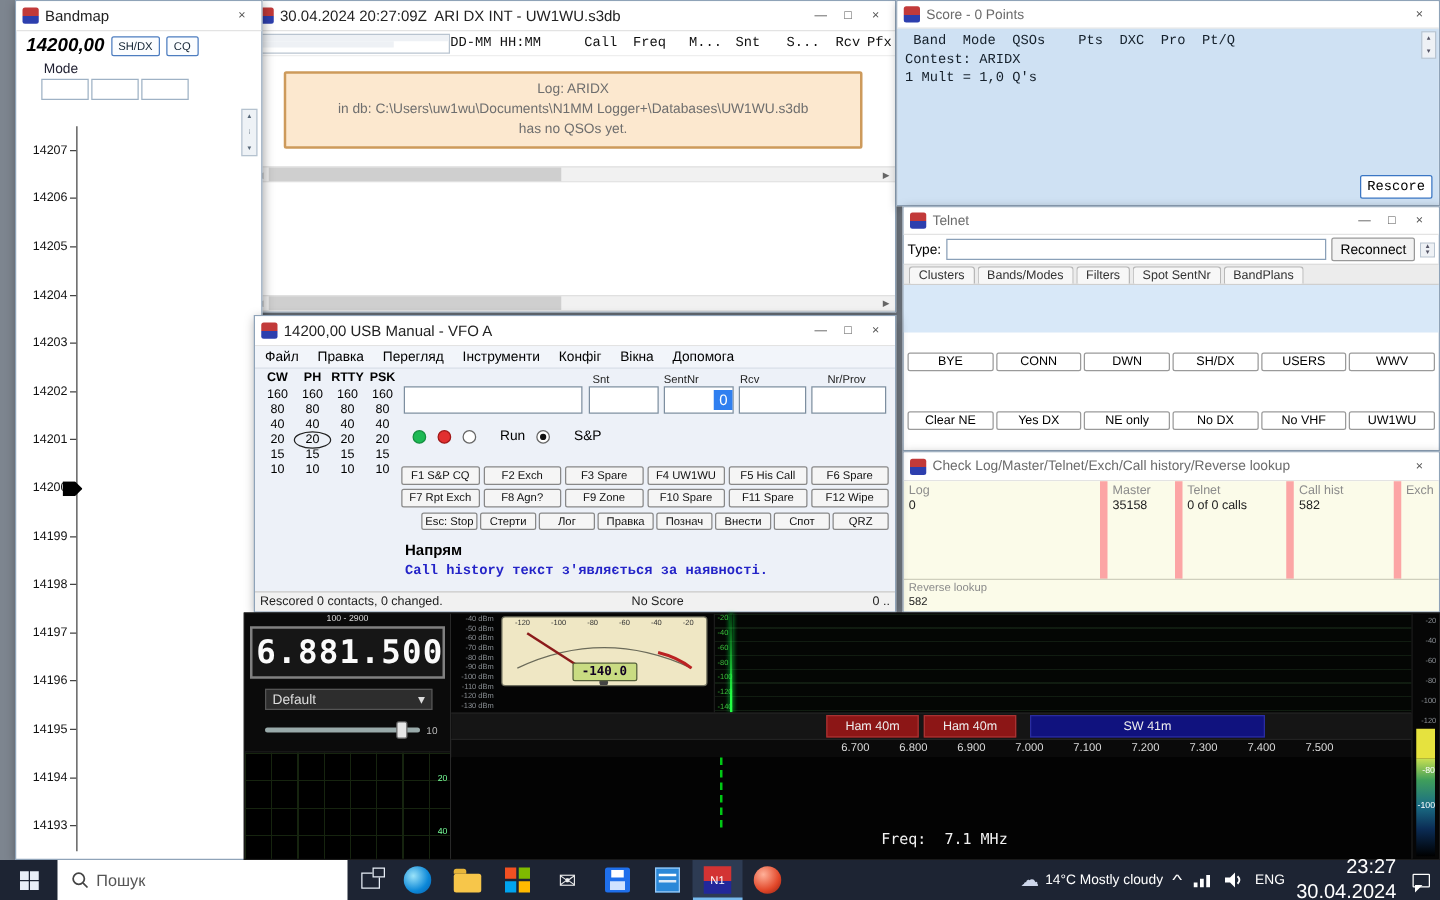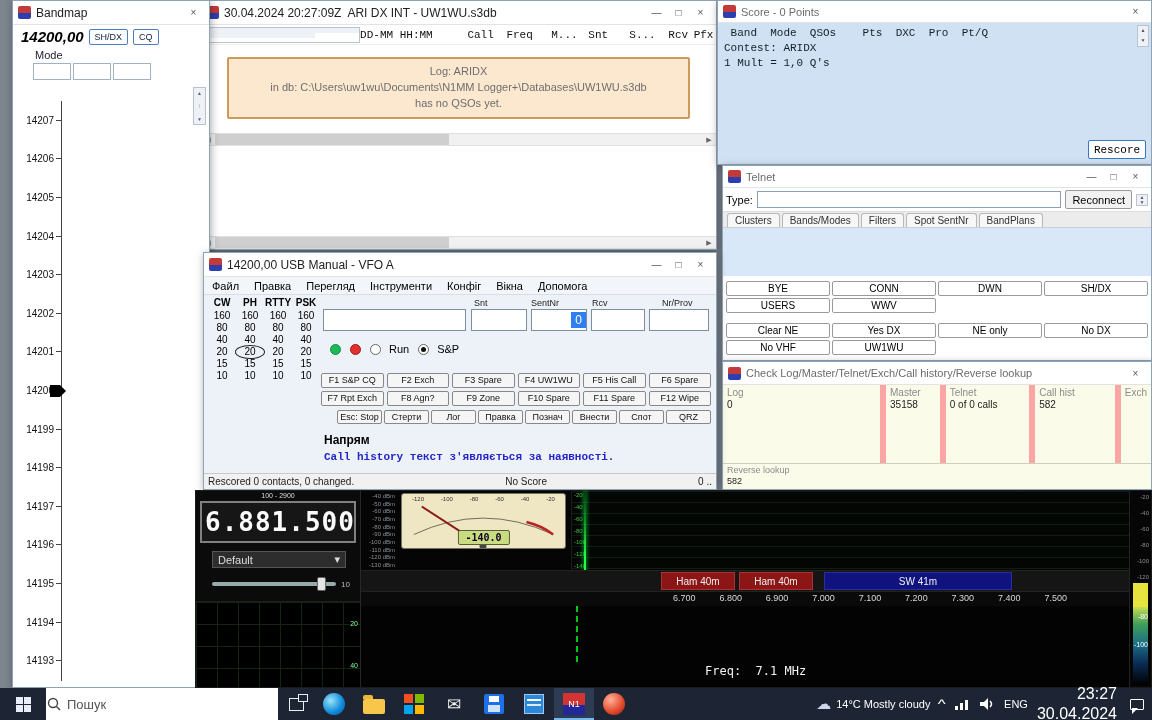--- a/index.html
+++ b/index.html
@@ -53,21 +53,21 @@
 .score-spin{position:absolute;right:2px;top:2px;height:22px}
 .rescore{position:absolute;right:5px;bottom:5px;width:58px;height:19px;background:#fff;border:1px solid #3a76c4;font-size:11px;border-radius:2px;font-family:inherit}
 
 #telnetwin{left:722px;top:165px;width:430px;height:196px;z-index:2;display:flex;flex-direction:column}
 .tl-row{display:flex;align-items:center;gap:4px;padding:2px 3px;font-size:11px}
 .tl-input{flex:1;height:17px;border:1px solid #8aa0b8;background:#fff;font-size:11px;padding:0 3px;outline:none;font-family:inherit}
 .tl-btn{height:19px;font-size:11px;background:#f2f2f2;border:1px solid #999;padding:0 6px;border-radius:2px;font-family:inherit}
 .tl-tabs{display:flex;gap:2px;padding:1px 4px 0;background:#ececec;border-top:1px solid #ddd;border-bottom:1px solid #cfcfcf}
 .tl-tab{font-size:10px;padding:1px 7px;background:#f7f7f7;border:1px solid #b8b8b8;border-bottom:none;border-radius:3px 3px 0 0;color:#333}
 .tl-body{flex:1;background:#d8e8f8}
-.tl-btnrow{display:grid;grid-template-columns:repeat(4,1fr);gap:2px;padding:5px 3px}
+.tl-btnrow{display:grid;grid-template-columns:repeat(6,1fr);gap:2px;padding:16px 3px}
 .tl-cmd{height:15px;background:#fff;border:1px solid #9a9a9a;font-size:10px;border-radius:2px;font-family:inherit;white-space:nowrap;overflow:hidden}
 
 #checkwin{left:722px;top:361px;width:430px;height:129px;z-index:2}
 .check-body{display:flex;flex-direction:column;height:calc(100% - 23px);background:#fbfbe9}
 .check-cols{flex:1;display:flex}
 .check-cols>div{border-right:6px solid #fca5a5;padding:2px 4px;font-size:10px}
 .check-cols>div:nth-of-type(1){width:164px}.check-cols>div:nth-of-type(2){width:60px}
 .check-cols>div:nth-of-type(3){width:90px}.check-cols>div:nth-of-type(4){width:86px}
 .check-cols>div:nth-of-type(5){flex:1;border-right:none}
 .cl{color:#8b8b8b;display:block}
@@ -87,21 +87,21 @@
 .efield{position:absolute;top:14px;height:22px;background:#fff;border:1px solid #7d8ea0}
 .f-snt{left:267px;width:56px}
 .f-sentnr{left:327px;width:56px;display:flex;align-items:center;justify-content:flex-end}
 .selval{background:#2f7ff0;color:#fff;font-size:12px;padding:1px 4px}
 .f-rcv{left:387px;width:54px}
 .f-nrprov{left:445px;width:60px}
 .lights{position:absolute;left:126px;top:48px;display:flex;align-items:center;gap:9px}
 .light{width:11px;height:11px;border-radius:50%}
 .lgreen{background:#1db954;border:1px solid #148f3f}
 .lred{background:#e23030;border:1px solid #a01818}
-.rad{display:flex;align-items:center;gap:8px;font-size:11px}
+.rad{display:flex;align-items:center;gap:19px;font-size:11px}
 .rad i{width:11px;height:11px;border:1px solid #666;border-radius:50%;background:#fff;position:relative}
 .rad.on i::after{content:"";position:absolute;inset:2px;background:#111;border-radius:50%}
 .xbtn{background:#f5f5f5;border:1px solid #888;border-radius:2px;font-size:9px;font-family:"Liberation Sans",sans-serif;color:#111;padding:0;line-height:1.2;white-space:nowrap;overflow:hidden}
 .fkeys{position:absolute;left:117px;top:78px;width:390px;display:grid;grid-template-columns:repeat(6,1fr);gap:3px}
 .fkeys .xbtn{height:15px}
 .actions{position:absolute;left:133px;top:115px;width:374px;display:grid;grid-template-columns:repeat(8,1fr);gap:2px}
 .actions .xbtn{height:14px}
 .eheading{position:absolute;left:120px;top:138px;font-weight:bold;font-size:12px}
 .ehint{position:absolute;left:120px;top:156px;font:bold 11px "Liberation Mono",monospace;color:#2424c8}
 .estatus{height:16px;background:#f1f1f1;border-top:1px solid #c9c9c9;display:flex;align-items:center;font-size:10px;color:#222;padding:0 4px}
@@ -142,21 +142,21 @@
 .rightcol{height:92px;padding:3px 2px;align-items:flex-end}
 .cb-top{height:24px;margin:0 3px;background:#e6e23e}
 .cb-grad{flex:1;margin:0 3px 2px;background:linear-gradient(to bottom,#c6df52 0,#3f9e5b 22%,#1b6e85 48%,#0b2c55 72%,#000 100%);position:relative}
 .cb-label{position:absolute;right:0;font-size:7px;color:#fff}
 .cb-label:nth-of-type(1){top:6px}.cb-label:nth-of-type(2){top:34px}
 
 #taskbar{position:absolute;left:0;top:688px;width:1152px;height:32px;background:#1d2433;display:flex;align-items:stretch;z-index:9}
 .tb-start{width:46px;display:flex;align-items:center;justify-content:center}
 .winlogo{display:grid;grid-template:7px 7px/7px 7px;gap:1px}
 .winlogo i{background:#e8eef7}
-.tb-search{width:232px;background:#fff;display:flex;align-items:center;gap:6px;padding:0 1px}
+.tb-search{width:232px;background:#fff;display:flex;align-items:center;gap:6px;padding:0 11px}
 .tb-search input{border:0;outline:0;flex:1;font-size:13px;font-family:inherit;color:#222;background:transparent}
 .tb-search input::placeholder{color:#555}
 .tb-btn{width:36px;display:flex;align-items:center;justify-content:center}
 .tv-icon{width:15px;height:13px;border:1.5px solid #e8eef7;position:relative;display:block}
 .tv-icon::after{content:"";position:absolute;right:-5px;top:-5px;width:8px;height:6px;border:1.5px solid #e8eef7;background:#1d2433}
 .tb-apps{display:flex}
 .app{width:40px;display:flex;align-items:center;justify-content:center}
 .app.active{background:rgba(130,180,255,.16);box-shadow:inset 0 -2px 0 #76b9ed}
 .i-edge{width:22px;height:22px;border-radius:50%;background:radial-gradient(circle at 35% 35%,#9be3f9,#0c88d8 60%,#0a5ca8)}
 .i-folder{width:22px;height:15px;background:#f7c64a;border-radius:2px;position:relative;margin-top:4px}

